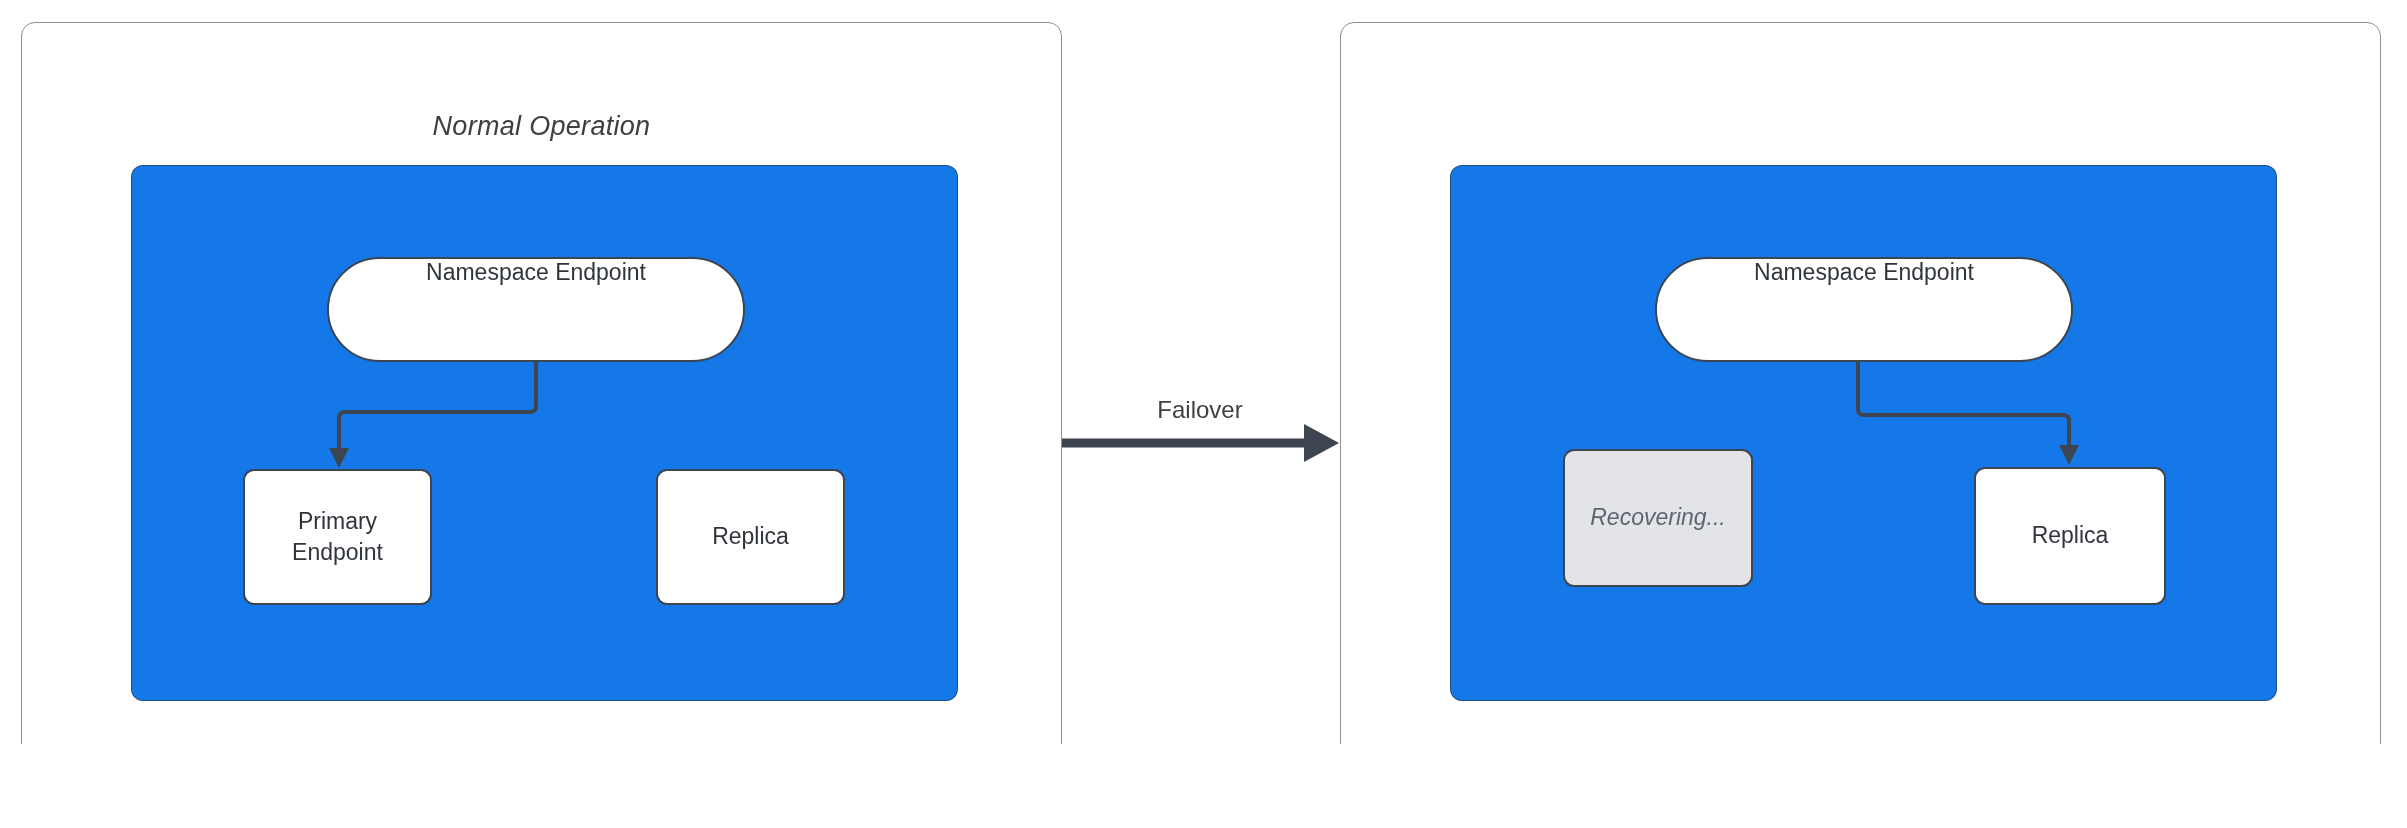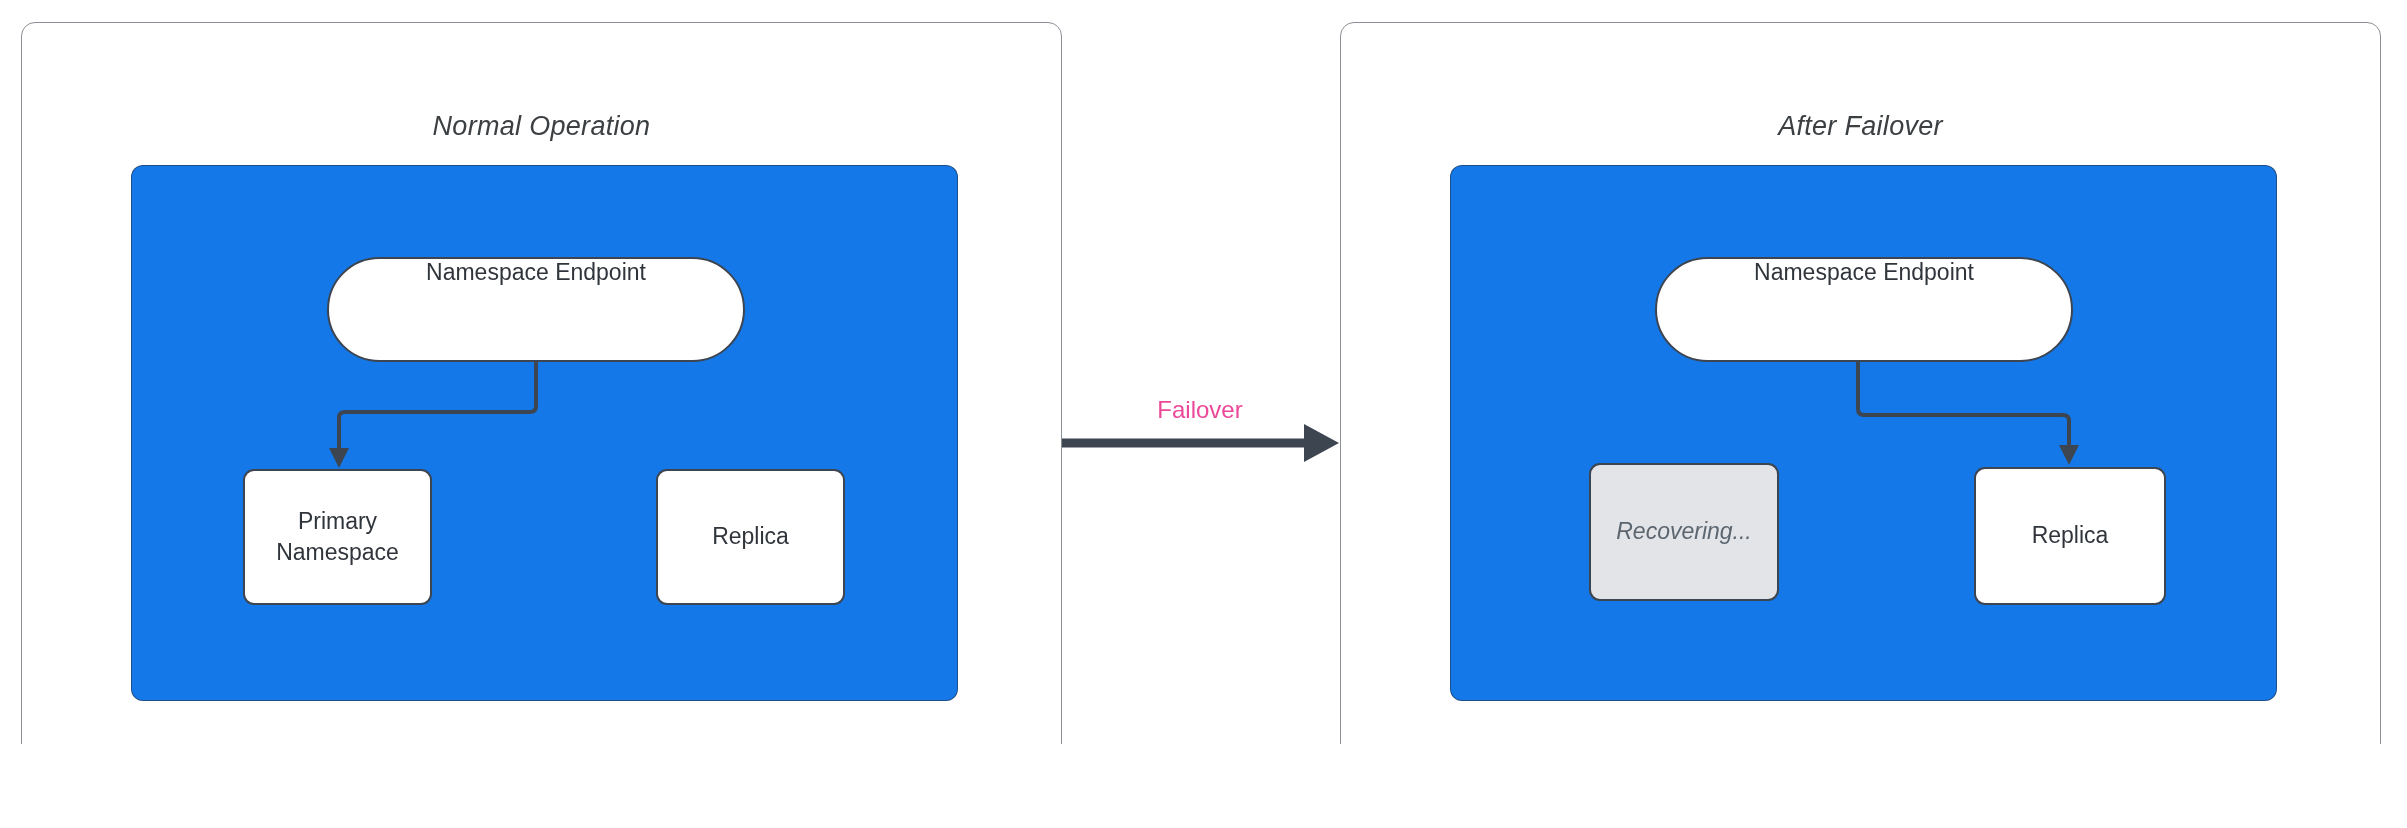--- a/index.html
+++ b/index.html
@@ -56,21 +56,21 @@
   .replication .label{
     flex:0 0 auto;color:#fff;font-weight:bold;font-size:23px;white-space:nowrap;
   }
   .replication .head{
     flex:0 0 auto;width:0;height:0;margin-left:3px;
     border-left:26px solid var(--stroke);
     border-top:11px solid transparent;border-bottom:11px solid transparent;
   }
   .failover-label{
     position:absolute;left:1100px;top:396px;width:200px;text-align:center;
-    font-size:24px;color:#ec4899;
+    font-size:24px;color:#404040;
   }
   .failover-arrow{position:absolute;left:1062px;top:420px;width:278px;height:46px;}
   .failover-arrow line{stroke:var(--stroke);stroke-width:9;}
   .failover-arrow polygon{fill:var(--stroke);}
 </style>
 </head>
 <body>
 
 <div class="canvas">
 
@@ -82,52 +82,51 @@
       <svg class="connector" viewBox="0 0 827 536" xmlns="http://www.w3.org/2000/svg">
         <path d="M404,196 L404,240 Q404,246 398,246 L213,246 Q207,246 207,252 L207,284"></path>
         <polygon points="207,302 197,282 217,282"></polygon>
       </svg>
 
       <div class="stadium" style="left:195px;top:91px;">
         <span>Namespace Endpoint</span>
       </div>
 
       <div class="node" style="left:111px;top:303px;width:189px;height:136px;padding:0 24px;">
-        <span>Primary Namespace</span>
+        <span>Primary Endpoint</span>
       </div>
 
       <div class="node" style="left:524px;top:303px;width:189px;height:136px;">
         <span>Replica</span>
       </div>
 
 
     </div>
   </div>
 
   <div class="failover-label">Failover</div>
   <svg class="failover-arrow" viewBox="0 0 278 46" xmlns="http://www.w3.org/2000/svg">
     <line x1="0" y1="23" x2="242" y2="23"></line>
     <polygon points="242,4 242,42 277,23"></polygon>
   </svg>
 
   <div class="panel panel-right">
-    <div class="panel-title">After Failover</div>
 
     <div class="blue-box">
 
       <svg class="connector" viewBox="0 0 827 536" xmlns="http://www.w3.org/2000/svg">
         <path d="M407,196 L407,243 Q407,249 413,249 L612,249 Q618,249 618,255 L618,281"></path>
         <polygon points="618,299 608,279 628,279"></polygon>
       </svg>
 
       <div class="stadium" style="left:204px;top:91px;">
         <span>Namespace Endpoint</span>
       </div>
 
-      <div class="node node-recovering" style="left:112px;top:297px;width:190px;height:138px;margin-left:26px;">
+      <div class="node node-recovering" style="left:112px;top:283px;width:190px;height:138px;">
         <span>Recovering...</span>
       </div>
 
       <div class="node" style="left:523px;top:301px;width:192px;height:138px;">
         <span>Replica</span>
       </div>
 
     </div>
   </div>
 

